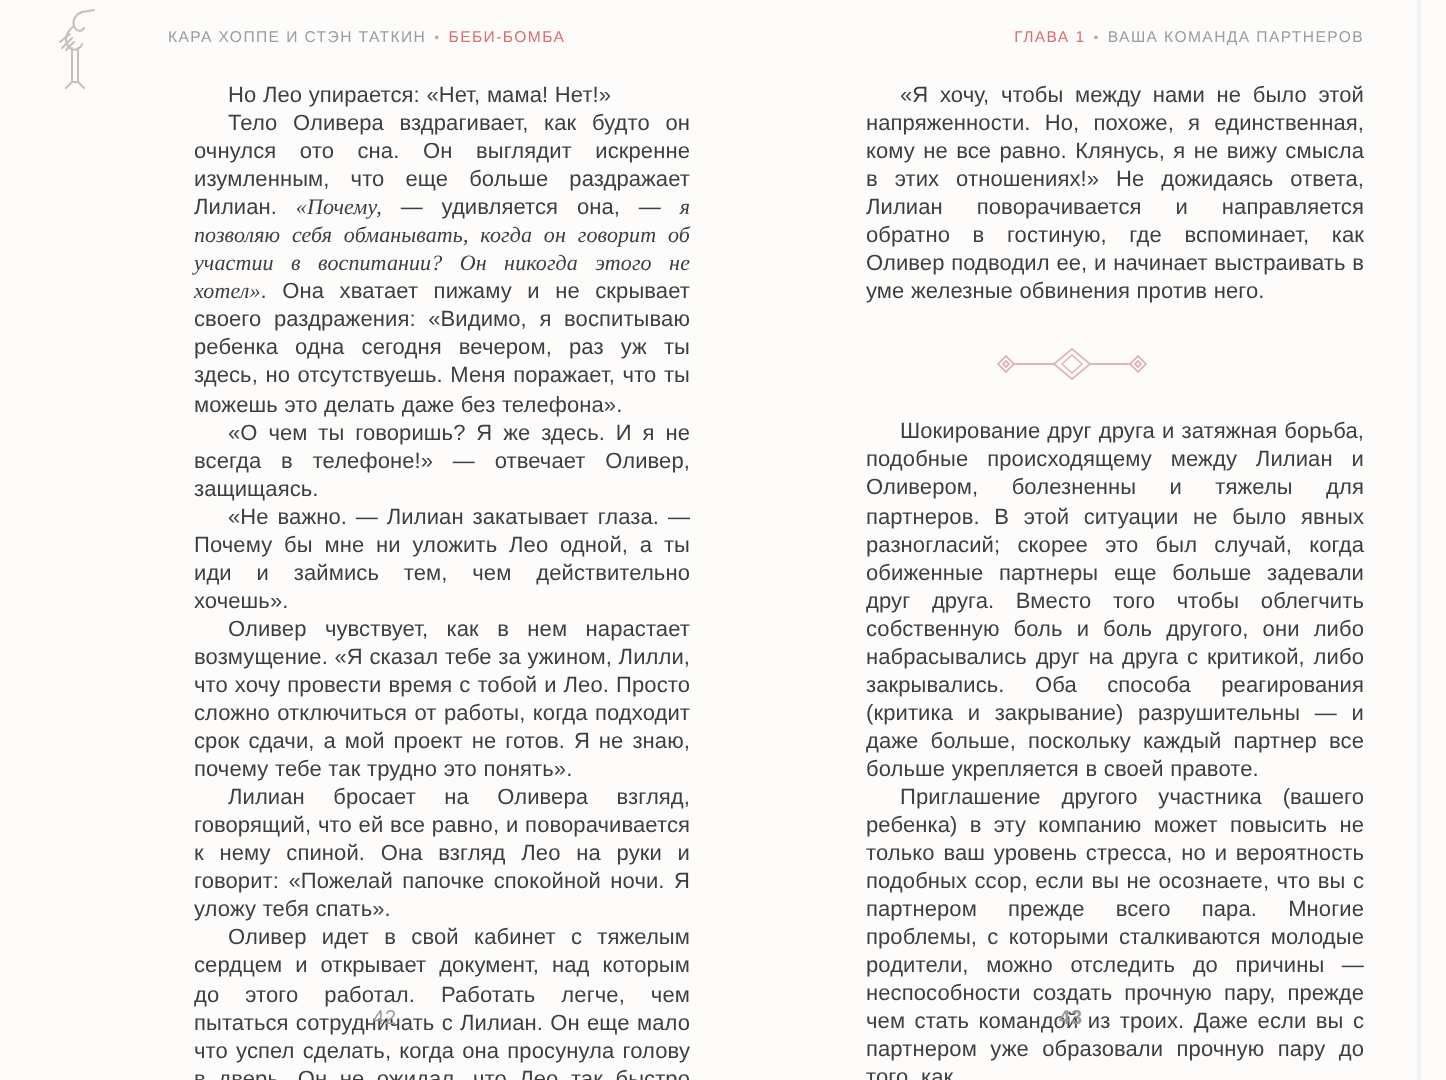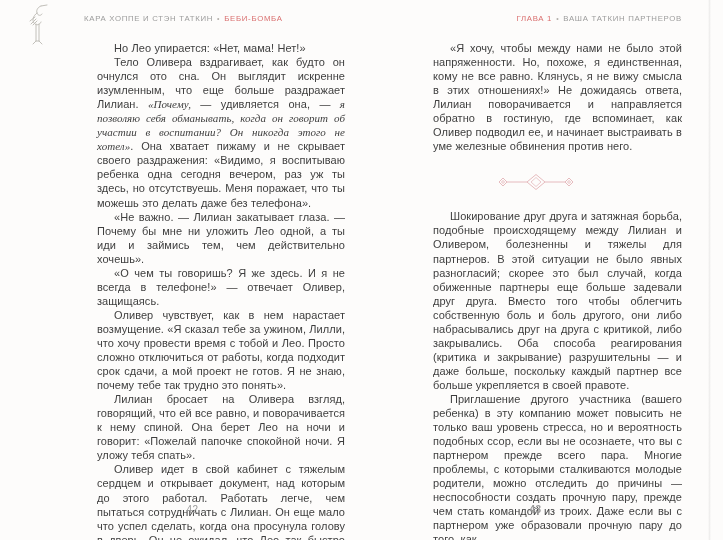--- a/index.html
+++ b/index.html
@@ -78,32 +78,32 @@
         <path d="M9 21 L9 38 M12 21 L12 38"></path>
         <path d="M9 38 L6 41 M12 38 L15 41 M9 38 L12 38"></path>
       </svg>
     </span>
     <header class="running-head">
       <span>КАРА ХОППЕ И СТЭН ТАТКИН</span><span class="dot">•</span><span class="accent">БЕБИ-БОМБА</span>
     </header>
     <div class="body-text">
         <p class="para indent"><span>Но Лео упирается: «Нет, мама! Нет!»</span></p>
         <p class="para indent"><span>Тело Оливера вздрагивает, как будто он очнулся ото сна. Он выглядит искренне изумленным, что еще больше раздражает Лилиан. </span><span class="it">«Почему,</span><span> — удивляется она, — </span><span class="it">я позволяю себя обманывать, когда он говорит об участии в воспитании? Он никогда этого не хотел»</span><span>. Она хватает пижаму и не скрывает своего раздражения: «Видимо, я воспитываю ребенка одна сегодня вечером, раз уж ты здесь, но отсутствуешь. Меня поражает, что ты можешь это делать даже без телефона».</span></p>
+        <p class="para indent"><span>«О чем ты говоришь? Я же здесь. И я не всегда в телефоне!» — отвечает Оливер, защищаясь.</span></p>
         <p class="para indent"><span>«Не важно. — Лилиан закатывает глаза. — Почему бы мне ни уложить Лео одной, а ты иди и займись тем, чем действительно хочешь».</span></p>
-        <p class="para indent"><span>«О чем ты говоришь? Я же здесь. И я не всегда в телефоне!» — отвечает Оливер, защищаясь.</span></p>
         <p class="para indent"><span>Оливер чувствует, как в нем нарастает возмущение. «Я сказал тебе за ужином, Лилли, что хочу провести время с тобой и Лео. Просто сложно отключиться от работы, когда подходит срок сдачи, а мой проект не готов. Я не знаю, почему тебе так трудно это понять».</span></p>
-        <p class="para indent"><span>Лилиан бросает на Оливера взгляд, говорящий, что ей все равно, и поворачивается к нему спиной. Она берет Лео на ночи и говорит: «Пожелай папочке спокойной ночи. Я уложу тебя спать».</span></p>
+        <p class="para indent"><span>Лилиан бросает на Оливера взгляд, говорящий, что ей все равно, и поворачивается к нему спиной. Она взгляд Лео на руки и говорит: «Пожелай папочке спокойной ночи. Я уложу тебя спать».</span></p>
         <p class="para indent"><span>Оливер идет в свой кабинет с тяжелым сердцем и открывает документ, над которым до этого работал. Работать легче, чем пытаться сотрудничать с Лилиан. Он еще мало что успел сделать, когда она просунула голову в дверь. Он не ожидал, что Лео так быстро уляжется спать, и снова</span></p>
       </div>
     <div class="page-number">42</div>
   </section>
 
   <section class="page right">
     <header class="running-head">
-      <span class="accent">ГЛАВА 1</span><span class="dot">•</span><span>ВАША ТАТКИН ПАРТНЕРОВ</span>
+      <span class="accent">ГЛАВА 1</span><span class="dot">•</span><span>ВАША КОМАНДА ПАРТНЕРОВ</span>
     </header>
     <div class="body-text">
         <p class="para indent"><span>«Я хочу, чтобы между нами не было этой напряженности. Но, похоже, я единственная, кому не все равно. Клянусь, я не вижу смысла в этих отношениях!» Не дожидаясь ответа, Лилиан поворачивается и направляется обратно в гостиную, где вспоминает, как Оливер подводил ее, и начинает выстраивать в уме железные обвинения против него.</span></p>
       </div>
     <div class="ornament">
       <svg viewBox="0 0 90 24" width="90" height="24" fill="none" stroke="#e3b3b7" stroke-width="0.9">
         <path d="M8 12 L12 8 L16 12 L12 16 Z"></path>
         <path d="M10.5 12 L12 10.5 L13.5 12 L12 13.5 Z"></path>
         <line x1="16" y1="12" x2="36" y2="12"></line>
         <path d="M36 12 L45 4.5 L54 12 L45 19.5 Z"></path>

